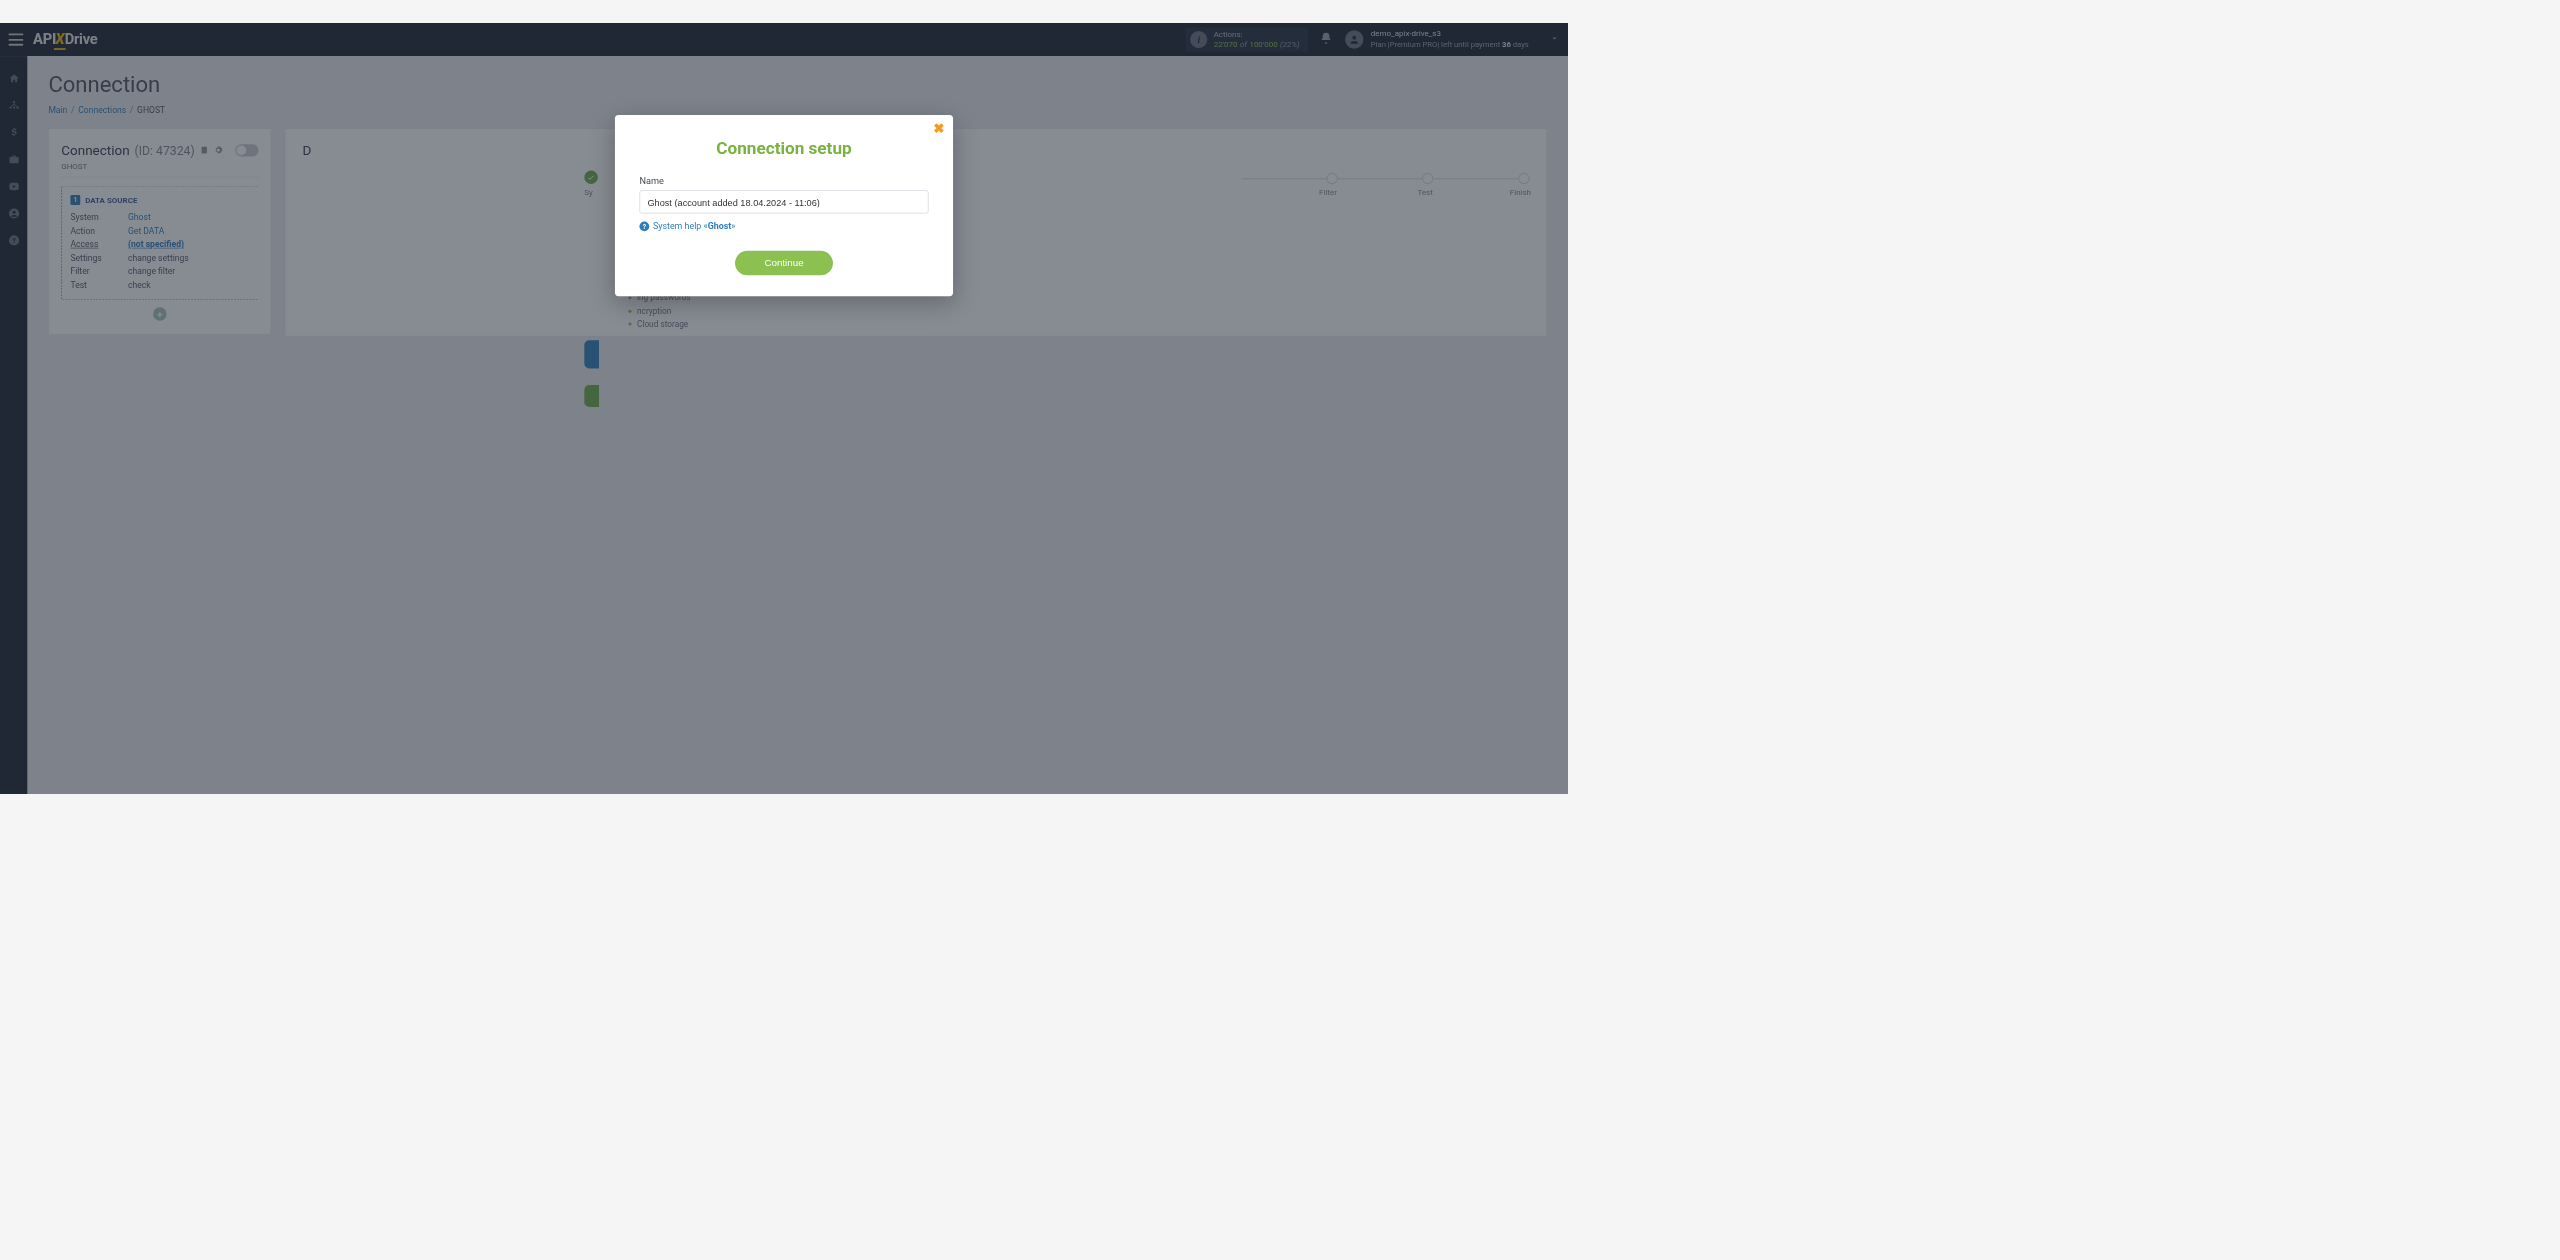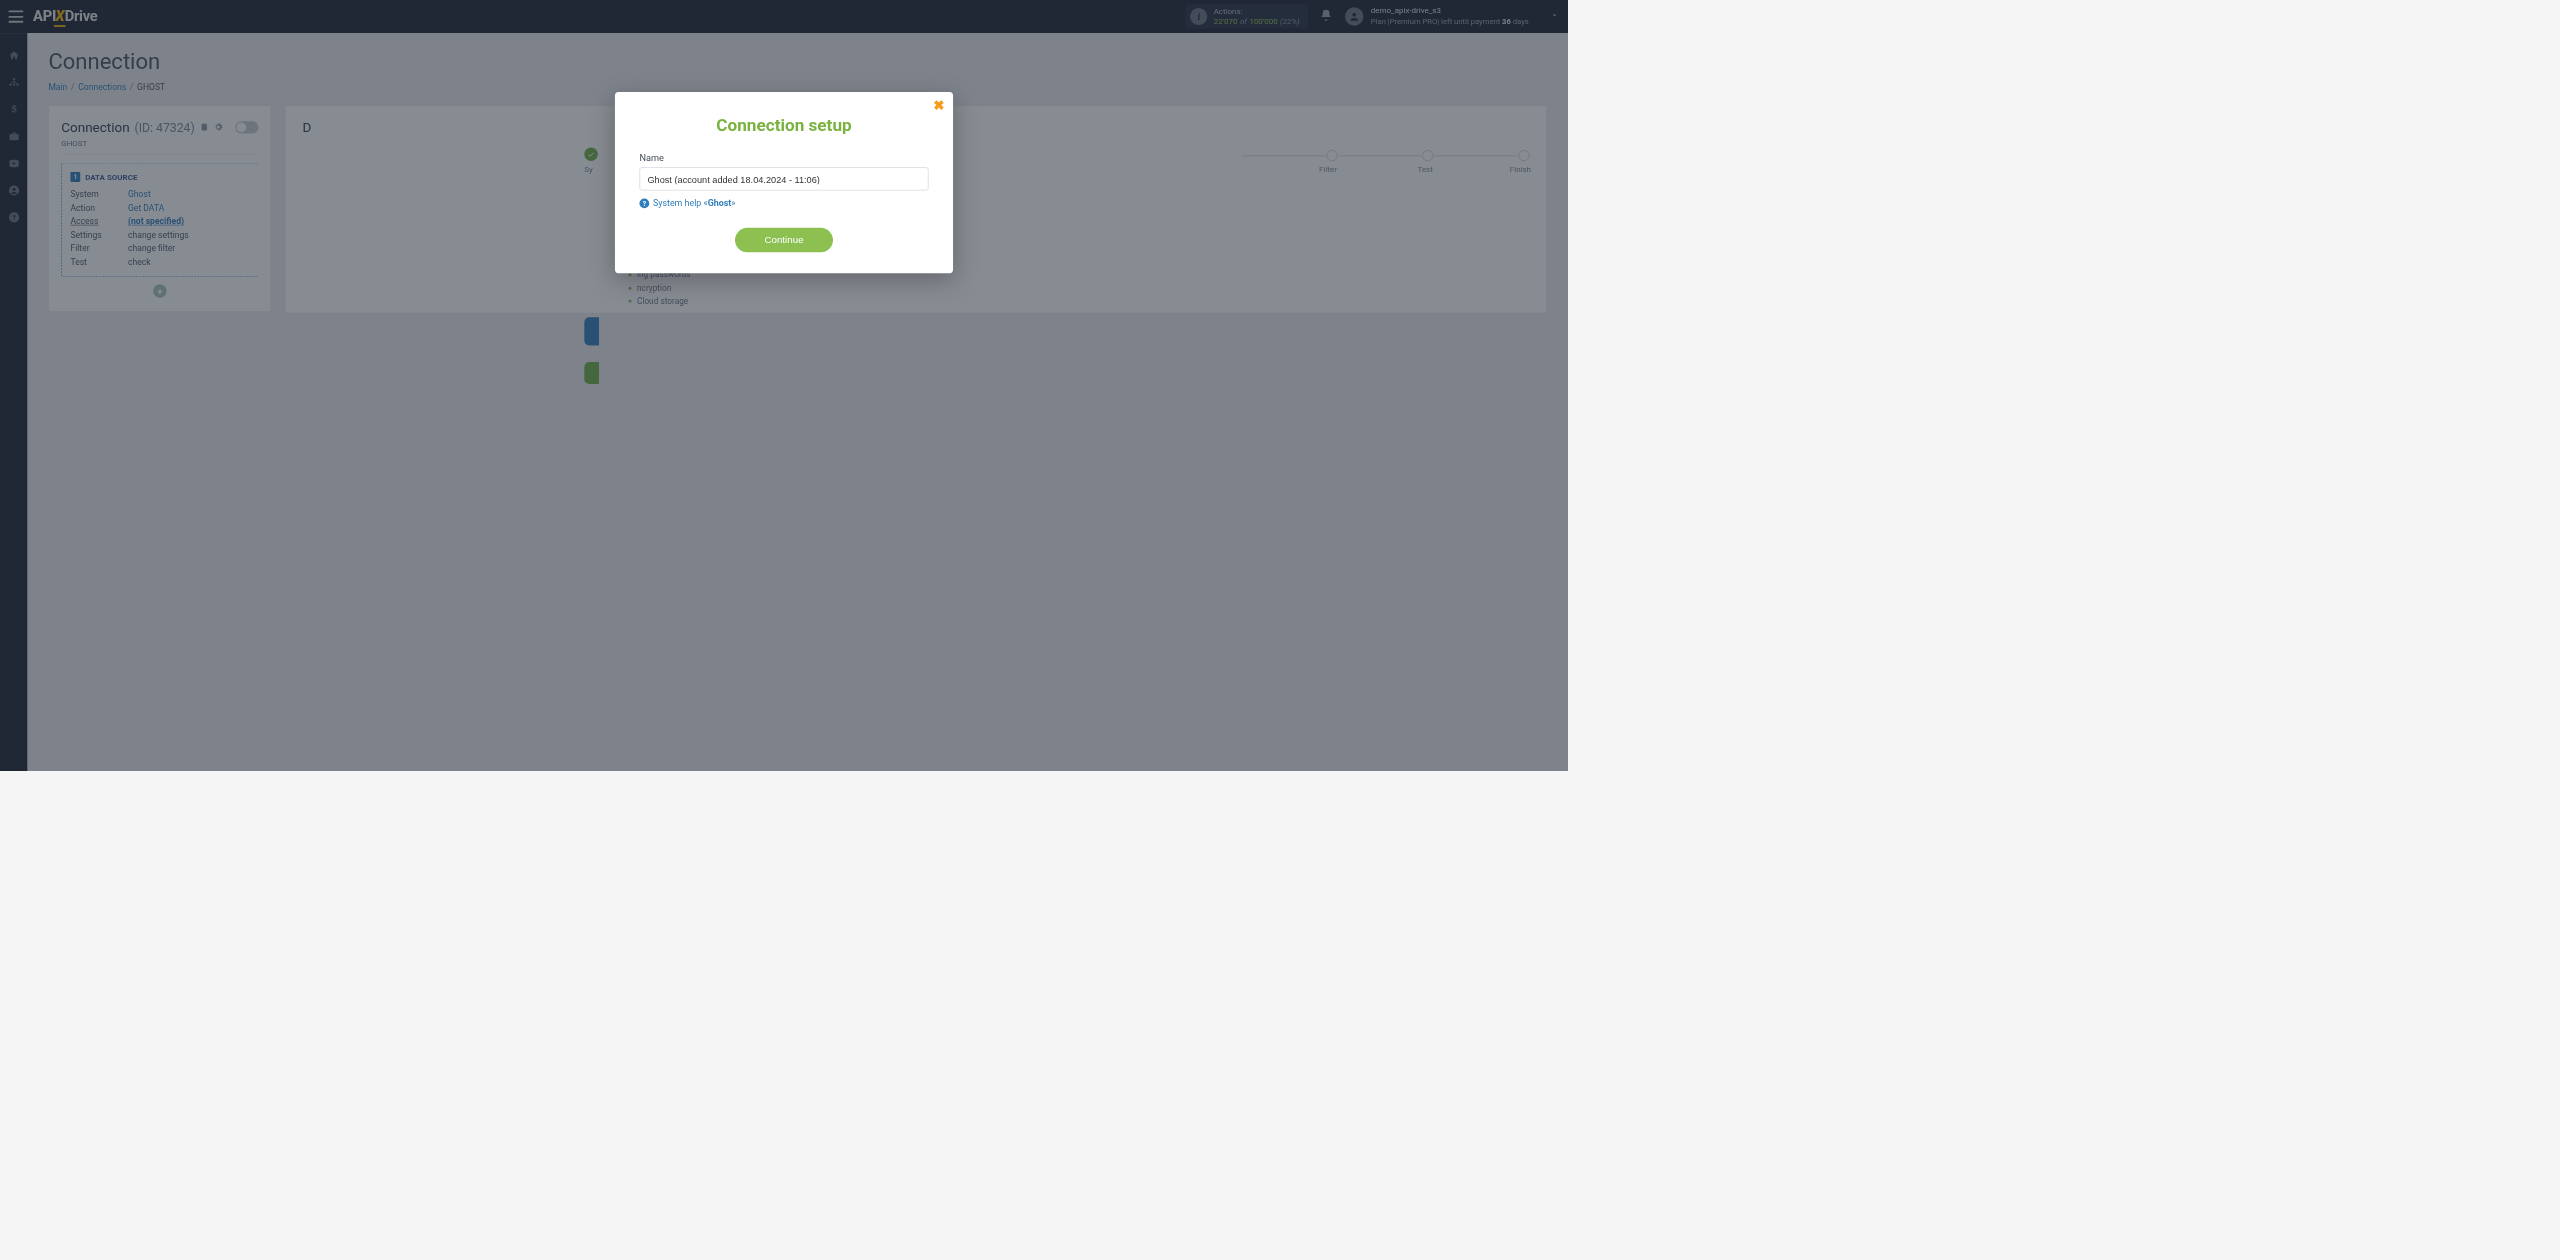--- a/index.html
+++ b/index.html
@@ -138,21 +138,21 @@
 .modal-close { position:absolute; right:14px; top:10px; color:#f59a1b; font-size:22px; font-weight:900; cursor:pointer;}
 .modal-title { text-align:center; color:#7ab23f; font-size:28px; font-weight:700; margin-bottom:28px; margin-top:8px;}
 .modal-label { font-size:15px; color:#444b56; margin-bottom:6px;}
 .modal-input { width:100%; height:38px; border:1px solid #c9ced6; border-radius:4px; padding:0 12px; font-size:15px; color:#333;}
 .modal-help { margin-top:12px; font-size:14.5px;}
 .modal-help a { color:#2f7ebc; text-decoration:none; cursor:pointer;}
 .modal-help .hicon { display:inline-flex; width:16px; height:16px; border-radius:50%; background:#2f7ebc; color:#fff; align-items:center; justify-content:center; font-size:11px; font-weight:700; margin-right:6px; vertical-align:middle;}
 .modal-btn { display:block; margin:32px auto 0; background:#8cc152; color:#fff; border:none; border-radius:22px; padding:11px 48px; font-size:16px; cursor:pointer;}
 
 
-.viewport { width:1568px; height:771px; overflow:hidden; position:relative;}
+.viewport { width:1568px; height:771px; overflow:hidden; position:relative;margin-top:23px;}
 .scaled { transform:scale(0.6125); transform-origin: top left; width:2560px; height:1260px; position:relative;}
 </style>
 </head>
 <body>
 
 <div class="viewport">
 <div class="scaled">
 
   <div class="topbar">
     <div class="hamburger">

